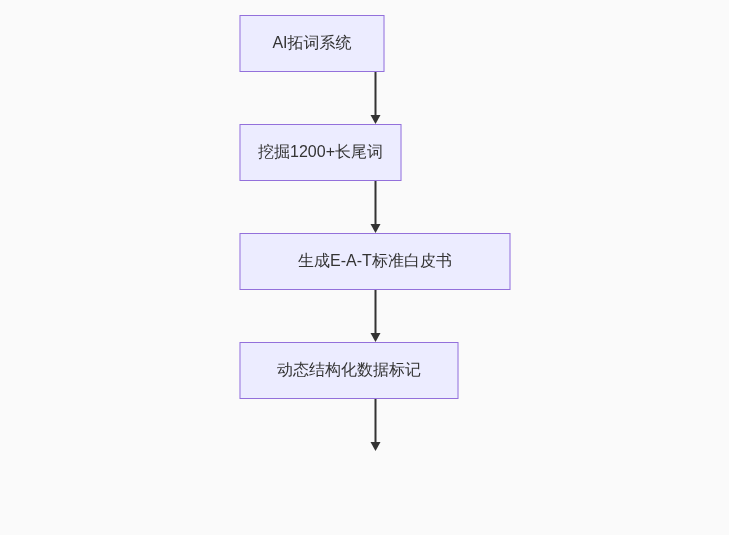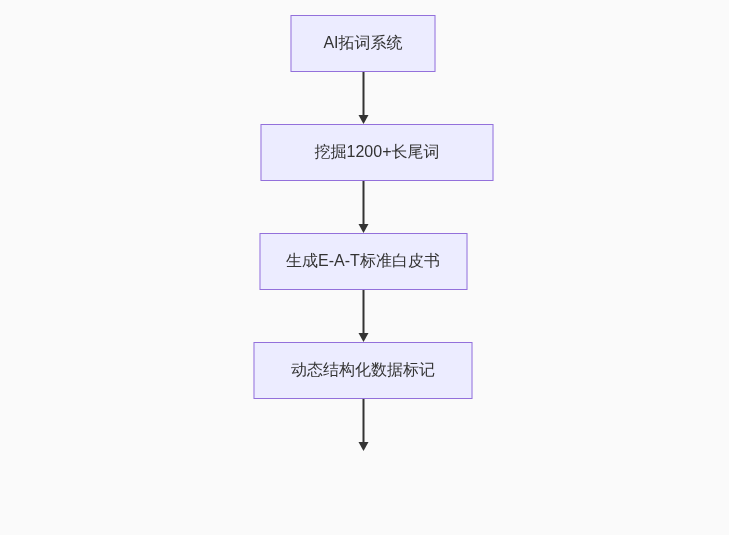--- a/index.html
+++ b/index.html
@@ -7,42 +7,41 @@
     width: 729px;
     height: 535px;
     position: relative;
     overflow: hidden;
     background: #fafafa;
     font-family: "Liberation Sans", "DejaVu Sans", sans-serif;
   }
   .flowchart {
     position: absolute;
     top: 15px;
-    left: 363px;
+    left: 375px;
     transform: translateX(-50%);
     display: flex;
     flex-direction: column;
-    align-items: center;
   }
   .flow-node {
     box-sizing: border-box;
     height: 57px;
     display: flex;
     align-items: center;
     justify-content: center;
     background: #ececff;
     border: 1px solid #9370db;
     color: #333333;
     font-size: 16px;
     white-space: nowrap;
     text-align: center;
   }
   .n1 { width: 145px; }
-  .n2 { width: 233px; margin-left: 28px; }
-  .n3 { width: 208px; }
+  .n2 { width: 162px; }
+  .n3 { width: 271px; }
   .n4 { width: 219px; }
   .n5 { width: 231px; }
   .flow-arrow {
     display: flex;
     flex-direction: column;
     align-items: center;
     height: 52px;
   }
   .arrow-line {
     width: 2px;

